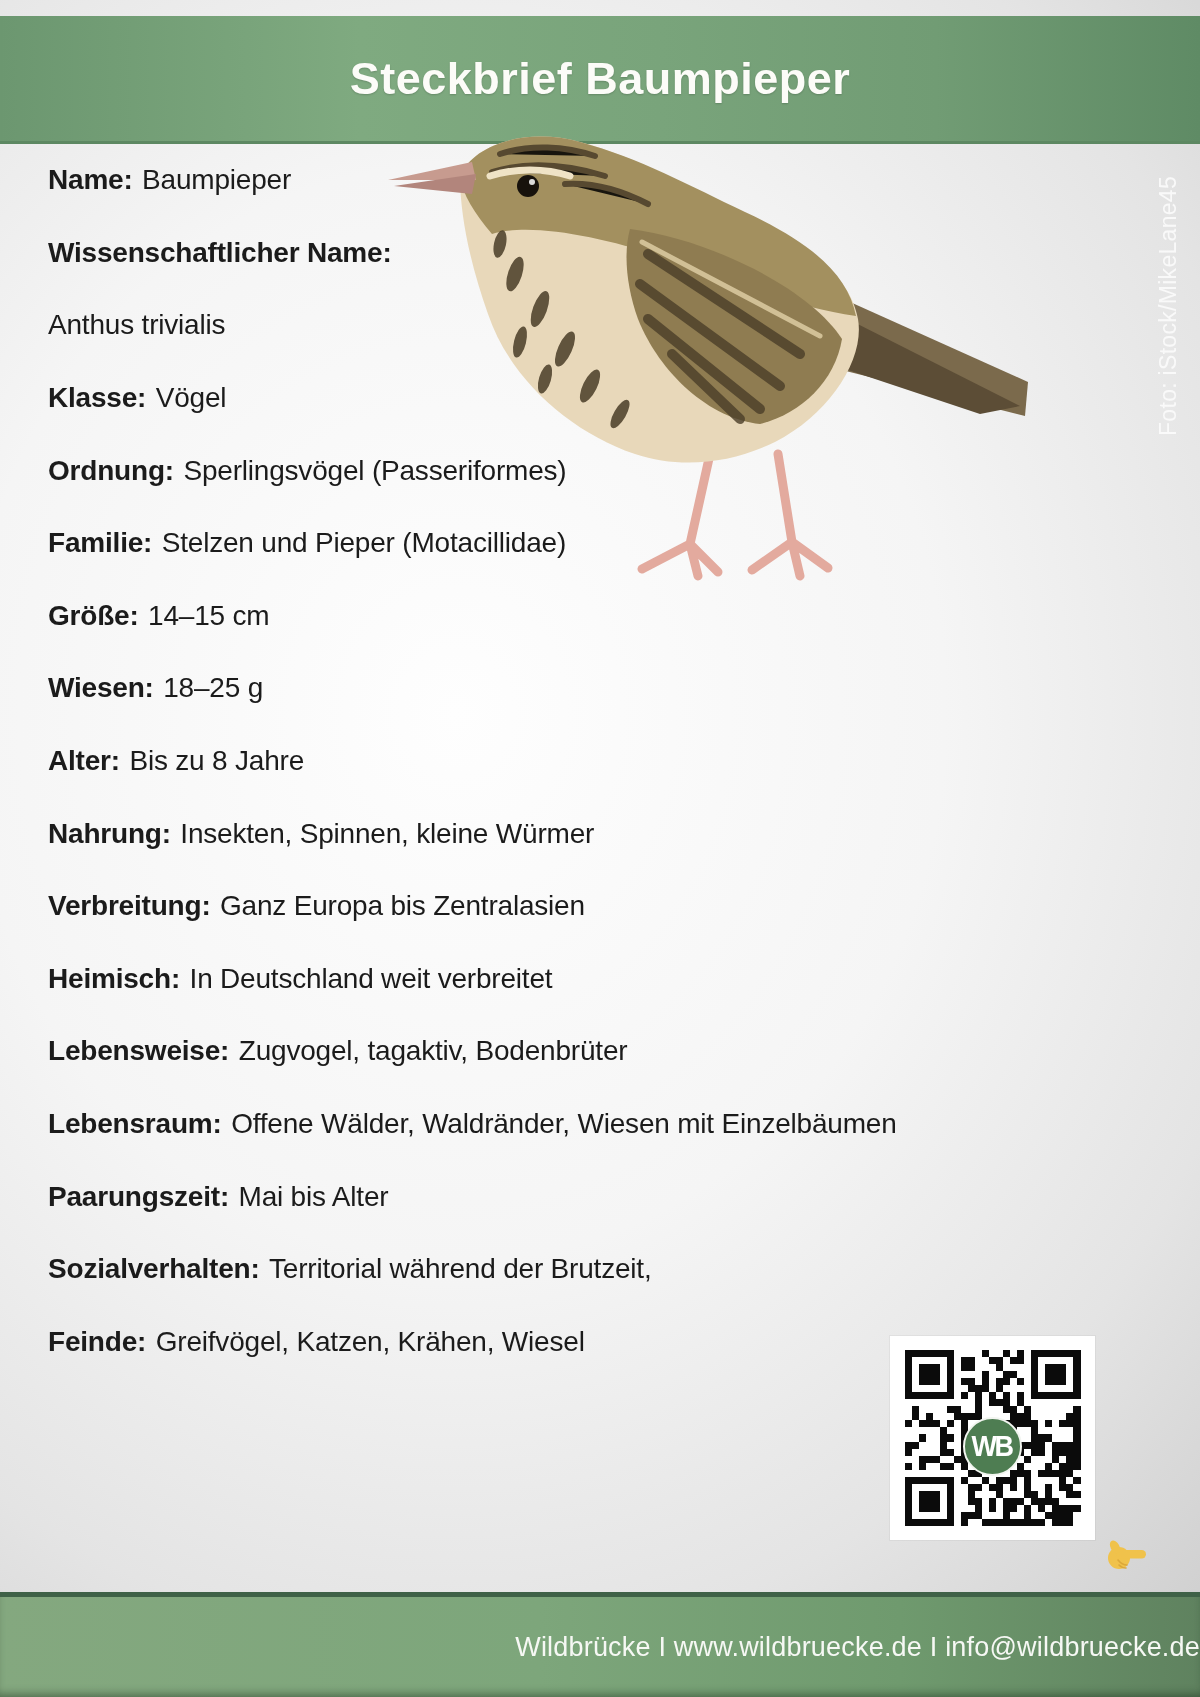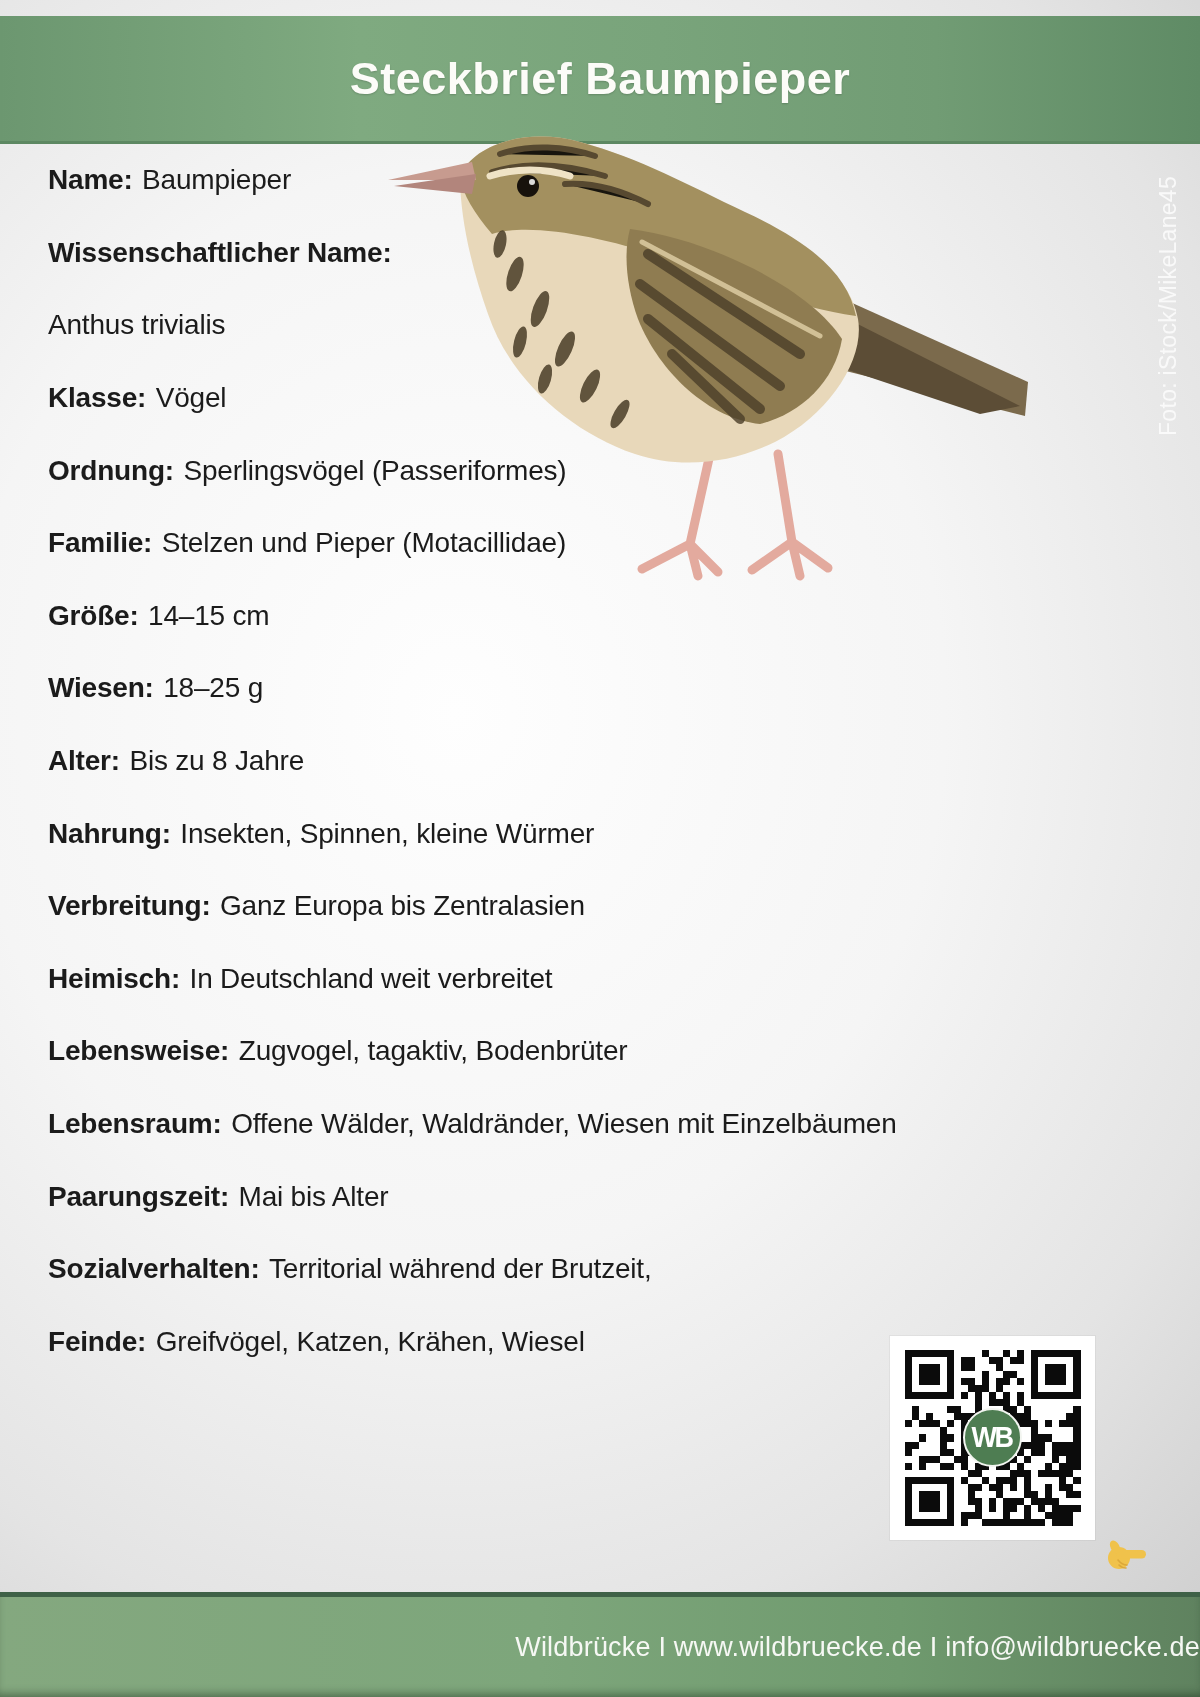--- a/index.html
+++ b/index.html
@@ -31,21 +31,21 @@
     writing-mode:vertical-rl;transform:rotate(180deg);
     font-size:23px;color:#fbfbfb;letter-spacing:.3px;opacity:.95;
   }
   
   .bird{position:absolute;left:380px;top:124px;width:655px;height:467px;}
   
   .qr{position:absolute;left:890px;top:1336px;width:205px;height:204px;background:#fff;
       box-shadow:0 0 0 1px rgba(0,0,0,.04);}
   .qr svg{position:absolute;left:14px;top:14px;width:177px;height:176px;shape-rendering:crispEdges;}
   .qr-logo{
-    position:absolute;left:73px;top:72px;width:59px;height:59px;border-radius:50%;
+    position:absolute;left:73px;top:81px;width:59px;height:59px;border-radius:50%;
     background:#4e7d52;border:2px solid #f2f5f0;box-sizing:border-box;
     display:flex;align-items:center;justify-content:center;
   }
   .qr-logo span{color:#fff;font-weight:700;font-size:27px;letter-spacing:-2.5px;
     transform:scaleY(1.08);padding-right:2px;}
   
   .cta{position:absolute;right:52px;top:1538px;display:flex;align-items:center;gap:10px;}
   .cta .hand{width:42px;height:34px;flex:0 0 auto;}
   .cta span{font-size:30px;color:#171717;letter-spacing:-.2px;white-space:nowrap;}
   

